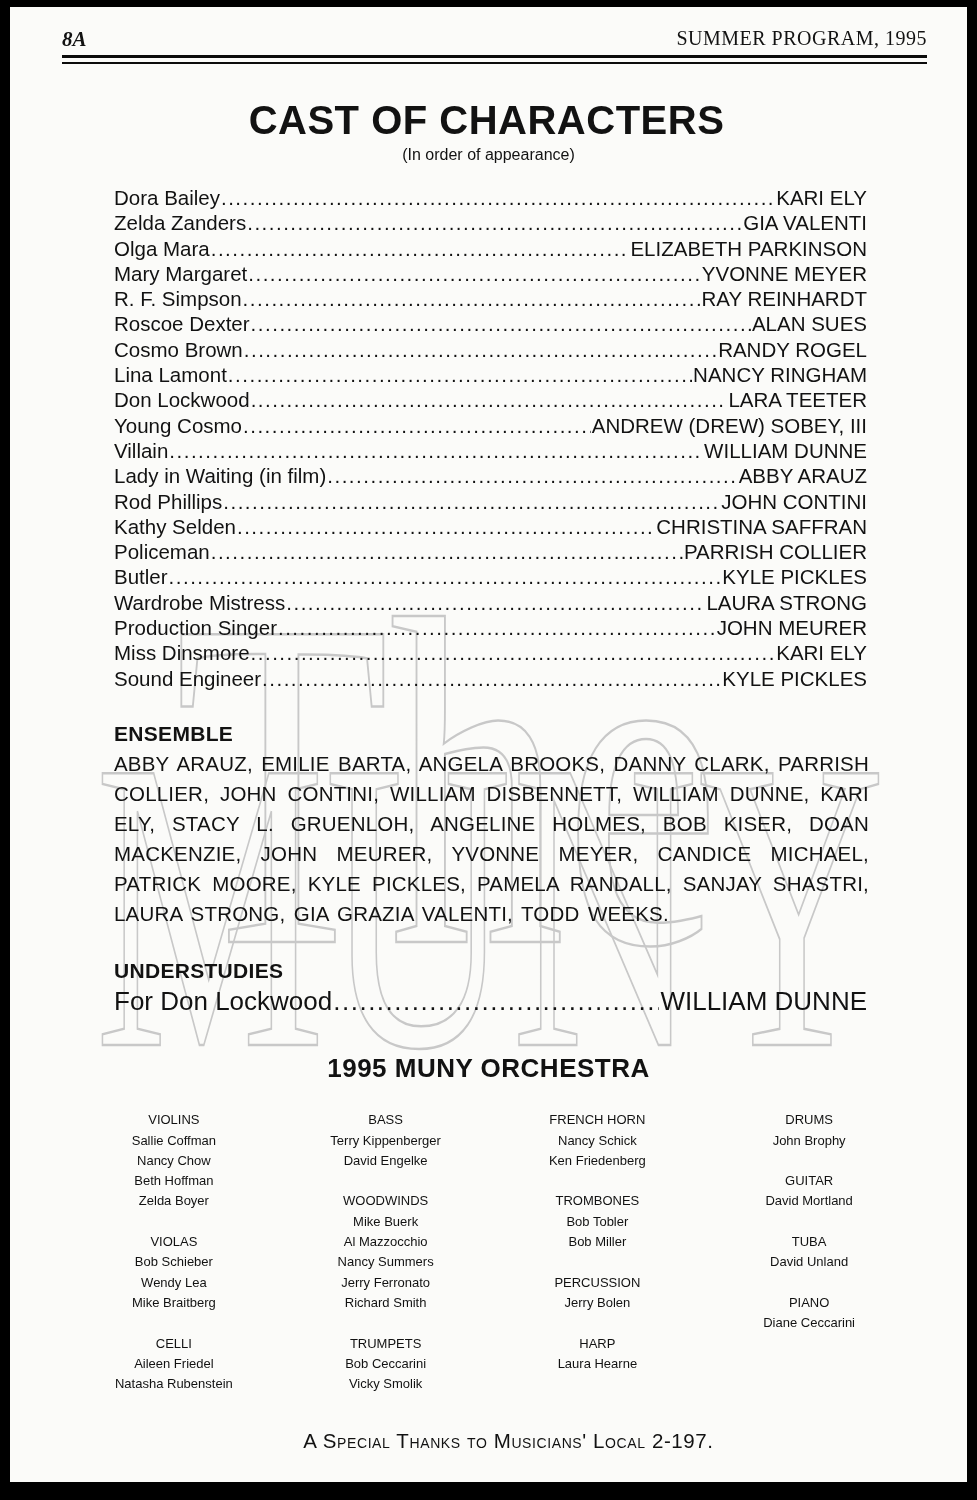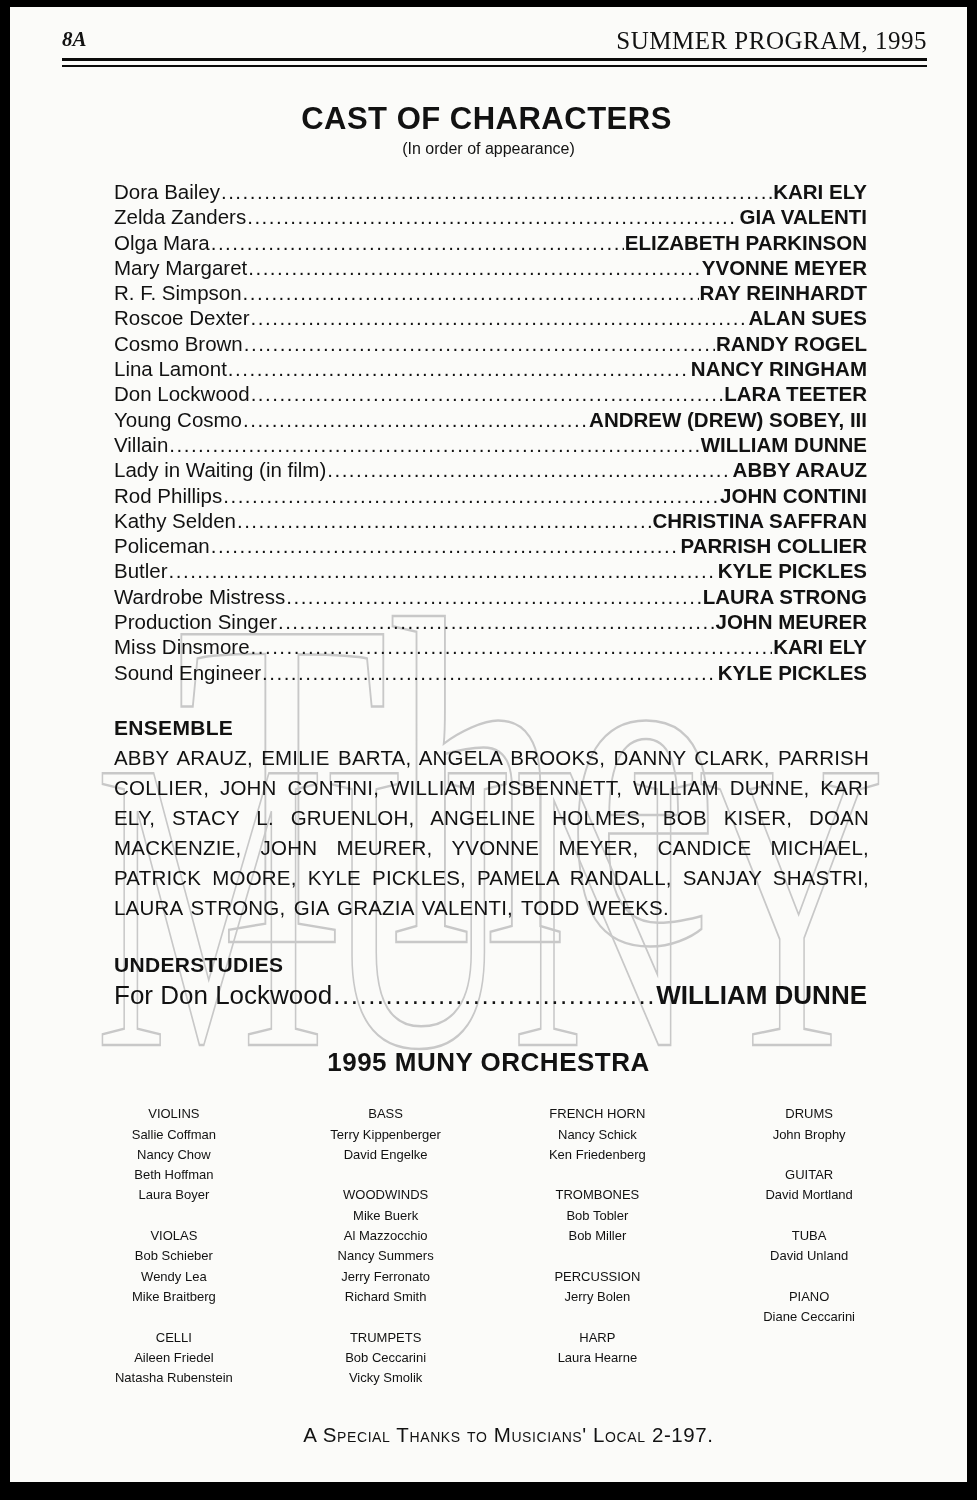--- a/index.html
+++ b/index.html
@@ -19,44 +19,44 @@
   }
   .wm-svg{position:absolute;left:0;top:0;z-index:0;pointer-events:none;}
   .content{position:relative;z-index:1;}
 
   .page-header{
     display:flex;justify-content:space-between;align-items:flex-start;
     margin:20px 40px 0 52px;
     font-family:"Liberation Serif", serif;
   }
   .page-number{font-size:21px;font-weight:bold;font-style:italic;}
-  .program-title{font-size:25px;letter-spacing:0.5px;}
+  .program-title{font-size:20px;letter-spacing:0.5px;}
   .header-rule{
     margin:3px 40px 0 52px;height:4px;
     border-top:3px solid #0b0b0b;border-bottom:2px solid #0b0b0b;
   }
 
   .cast-title{
     margin:34px 4px 0 0;text-align:center;
-    font-size:31px;font-weight:bold;letter-spacing:0.5px;
+    font-size:40px;font-weight:bold;letter-spacing:0.5px;
   }
   .cast-subtitle{text-align:center;font-size:16px;margin-top:3px;}
 
   .cast-list{margin:22px 100px 0 104px;font-size:20.5px;}
   .cast-row{display:flex;align-items:baseline;height:25.3px;}
   .role{white-space:nowrap;}
   .leader{
     flex:1;overflow:hidden;white-space:nowrap;
     margin:0 1px;min-width:20px;
   }
   .leader::after{
     content:"........................................................................................................................................................................";
     letter-spacing:1.5px;
   }
-  .actor{white-space:nowrap;font-weight:bold;}
+  .actor{white-space:nowrap;}
 
   .section-heading{
     margin:30px 100px 0 104px;
     font-size:21px;font-weight:bold;letter-spacing:0.3px;
   }
   .ensemble-text{
     margin:3px 98px 0 104px;
     font-size:20.5px;line-height:30px;
     text-align:justify;word-spacing:2.5px;letter-spacing:0.2px;
   }
@@ -217,21 +217,21 @@
         </div>
 
       <h2 class="orch-title">1995 MUNY ORCHESTRA</h2>
       <div class="orch-columns" id="orchestra-columns">
           <div class="orch-col">
             <div class="orch-group">
               <div class="instrument">VIOLINS</div>
               <div class="musician">Sallie Coffman</div>
               <div class="musician">Nancy Chow</div>
               <div class="musician">Beth Hoffman</div>
-              <div class="musician">Laura Boyer</div>
+              <div class="musician">Zelda Boyer</div>
             </div>
             <div class="orch-group">
               <div class="instrument">VIOLAS</div>
               <div class="musician">Bob Schieber</div>
               <div class="musician">Wendy Lea</div>
               <div class="musician">Mike Braitberg</div>
             </div>
             <div class="orch-group">
               <div class="instrument">CELLI</div>
               <div class="musician">Aileen Friedel</div>

